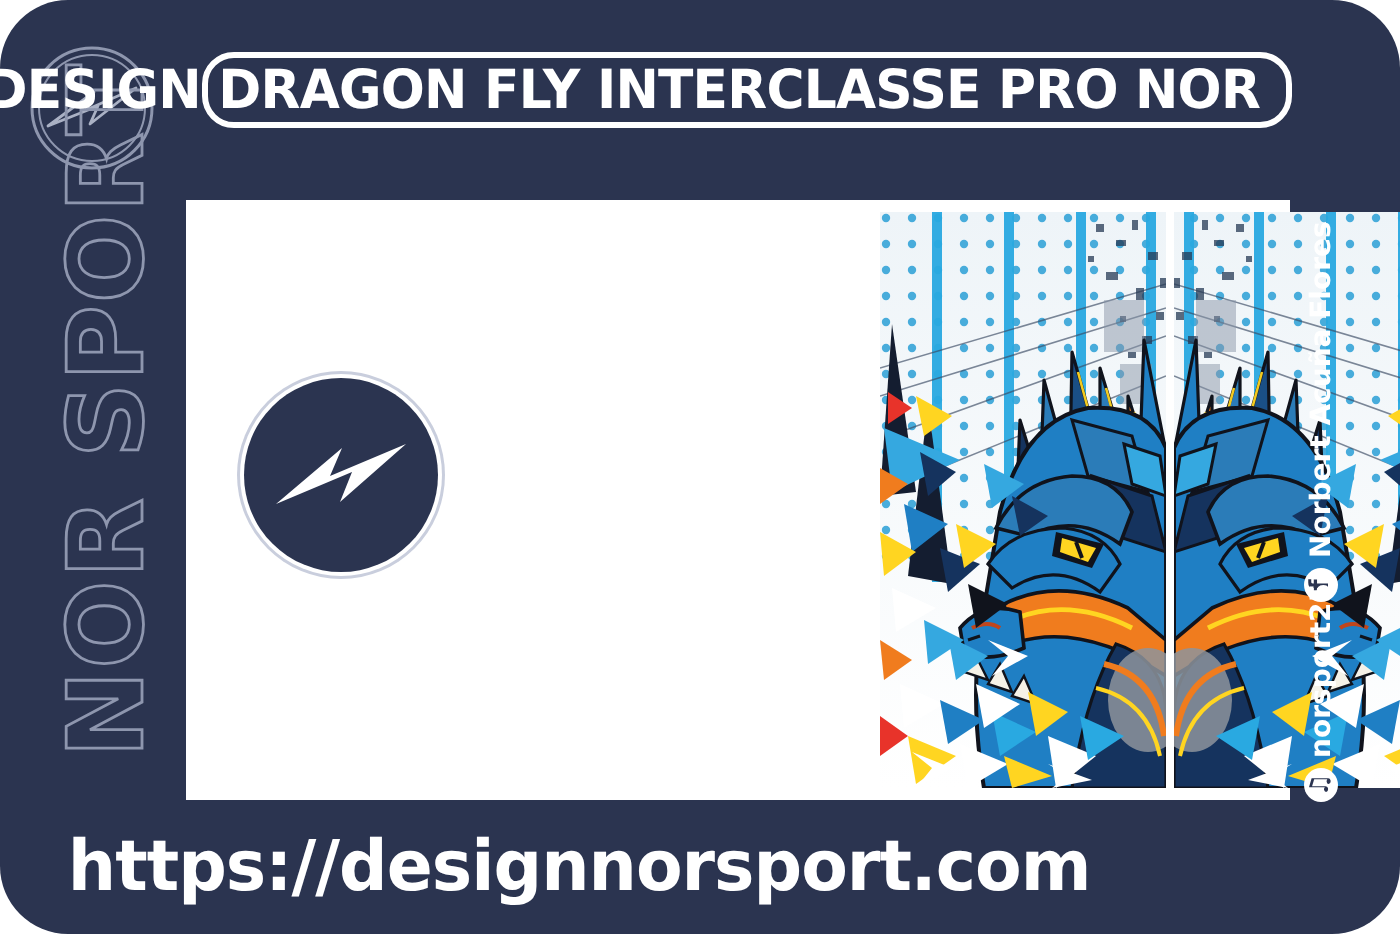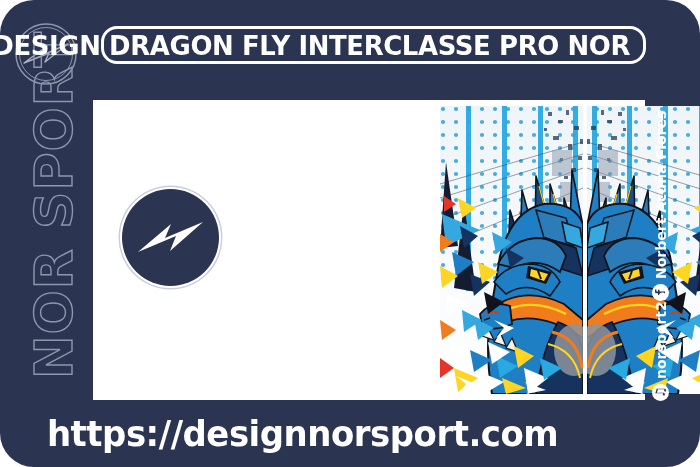--- a/index.html
+++ b/index.html
@@ -40,21 +40,21 @@
   
   .art{position:absolute;left:347px;top:6px;width:290px;height:288px;
        display:flex;gap:4px;background:#ffffff;}
   .art-half{position:relative;width:143px;height:288px;overflow:hidden;
        background:#f2f6fa;}
   .art-half.right{transform:scaleX(-1);}
   .art-half svg{display:block;}
 
   
   .url-bar{position:absolute;left:0;top:404px;width:580px;height:60px;
-        display:flex;align-items:center;justify-content:center;margin-left:13px;}
+        display:flex;align-items:center;justify-content:center;}
   .url-text{color:#ffffff;font-size:35px;font-weight:bold;letter-spacing:-.5px;
         font-family:"DejaVu Sans",sans-serif;transform:scaleX(.97);}
 
   
   .social-rail{position:absolute;left:652px;top:96px;width:40px;height:305px;}
   .social-item{position:absolute;left:0;display:flex;align-items:center;gap:5px;
         transform:rotate(-90deg);transform-origin:left top;white-space:nowrap;}
   .social-item .s-label{color:#ffffff;font-size:14px;font-weight:bold;
         font-family:"DejaVu Sans",sans-serif;}
   .s-icon{width:17px;height:17px;border-radius:50%;background:#ffffff;

